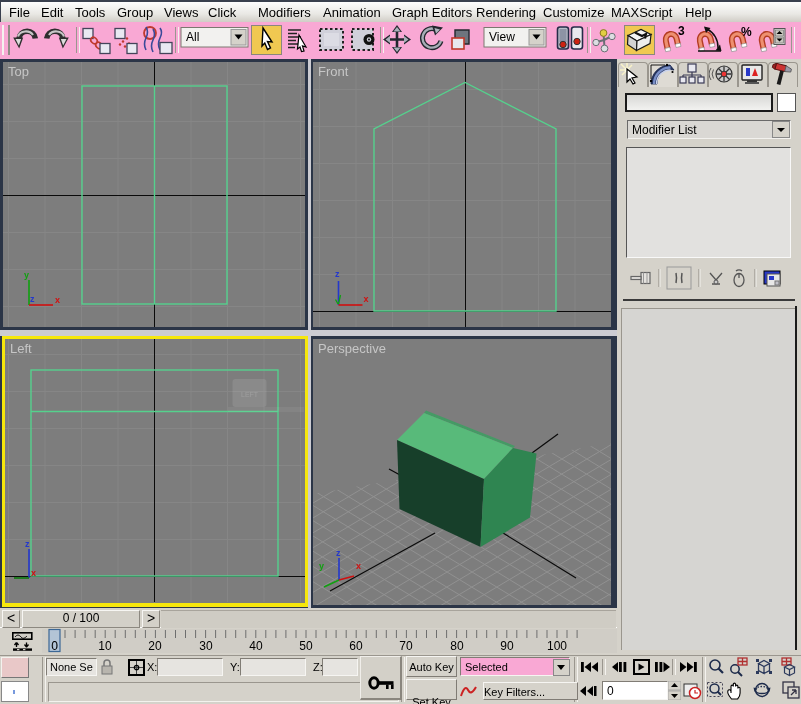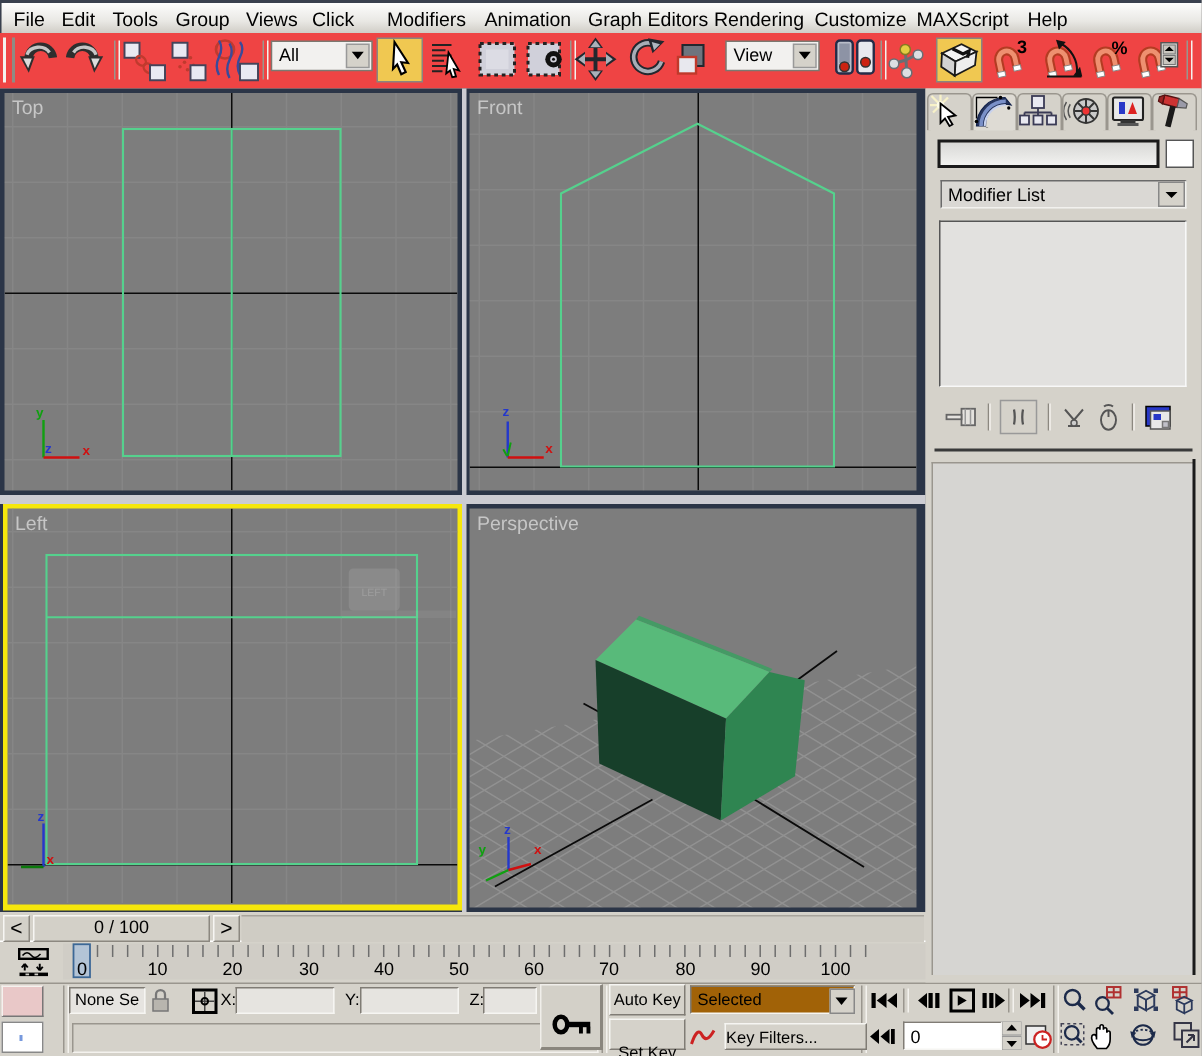--- a/index.html
+++ b/index.html
@@ -1,18 +1,18 @@
 <!DOCTYPE html>
 <html><head><meta charset="utf-8">
 <style>
 html,body{margin:0;padding:0;width:801px;height:704px;overflow:hidden;background:#d5d2ca;font-family:"Liberation Sans",sans-serif;}
 .abs{position:absolute;}
 #menubar{left:0;top:0;width:801px;height:22px;background:linear-gradient(#fdfdfd,#e9e8e4 60%,#d0cdc6);border-top:2px solid #39404e;border-left:1px solid #39404e;box-sizing:border-box;}
 #menubar span{position:absolute;top:3px;font-size:13px;color:#000;}
-#toolbar{left:0;top:22px;width:801px;height:37px;background:#ef4444;}
+#toolbar{left:0;top:22px;width:801px;height:37px;background:#f9a8d4;}
 .tsep{position:absolute;top:5px;width:2px;height:26px;border-left:1px solid #9a968e;border-right:1px solid #f4f2ee;}
 .grip{position:absolute;left:2px;top:3px;width:4px;height:30px;border-left:2px solid #f4f2ee;border-right:2px solid #8f8b84;}
 #vparea{left:0;top:59px;width:617px;height:549px;background:#2b3547;}
 .lgap{position:absolute;background:#ccccd2;}
 .vp{position:absolute;background:#7d7d7d;overflow:hidden;}
 #timeslider{left:0;top:608px;width:618px;height:20px;background:#d5d2ca;border-bottom:1px solid #fff;box-sizing:border-box;}
 .tsbtn{position:absolute;top:2px;height:18px;background:#d3d0c8;border:1px solid #8c8880;border-top-color:#f7f6f3;border-left-color:#f7f6f3;box-sizing:border-box;font-size:12px;text-align:center;color:#000;}
 #trackbar{left:0;top:628px;width:618px;height:27px;background:#d5d2ca;}
 #statusbar{left:0;top:655px;width:801px;height:49px;background:#d5d2ca;}
 #cmdpanel{left:617px;top:59px;width:184px;height:596px;background:#d5d2ca;}
@@ -367,21 +367,21 @@
 <div class="abs small" style="left:313px;top:6px">Z:</div>
 <div class="abs sunken" style="left:322px;top:3px;width:36px;height:18px;background:#e6e4e0"></div>
 <div class="abs" style="left:360px;top:1px;width:42px;height:44px;background:#d3d0c8;border-top:1px solid #f0eeea;border-left:1px solid #f0eeea;border-right:2px solid #8a867e;border-bottom:2px solid #8a867e;box-sizing:border-box"></div>
 <svg class="abs" style="left:364px;top:15px" width="34" height="22" viewBox="0 0 34 22">
 <ellipse cx="10" cy="13" rx="4.2" ry="5.2" fill="none" stroke="#000" stroke-width="3"></ellipse>
 <rect x="14" y="11.2" width="15.5" height="3.6" fill="#000"></rect>
 <rect x="22" y="14.5" width="2.6" height="4.5" fill="#000"></rect>
       <rect x="27" y="14.5" width="2.6" height="4.5" fill="#000"></rect>
 </svg>
 <div class="abs btn3d small" style="left:406px;top:1px;width:51px;height:21px;text-align:center;padding-top:4px;box-sizing:border-box">Auto Key</div>
-<div class="abs sunken small" style="left:460px;top:2px;width:110px;height:19px;background:#a16207;padding:3px 0 0 4px;box-sizing:border-box">Selected</div>
+<div class="abs sunken small" style="left:460px;top:2px;width:110px;height:19px;background:#f9a8d4;padding:3px 0 0 4px;box-sizing:border-box">Selected</div>
 <div class="abs" style="left:553px;top:4px;width:15px;height:15px;background:#d5d2ca;border:1px solid #888">
 <svg width="13" height="13">
         <polygon points="3,5 11,5 7,10" fill="#000"></polygon>
       </svg>
     </div>
 <div class="abs btn3d small" style="left:406px;top:24px;width:51px;height:21px;text-align:center;padding-top:16px;box-sizing:border-box">Set Key</div>
 <svg class="abs" style="left:459px;top:27px" width="20" height="18" viewBox="0 0 20 18">
 <path d="M2 14 Q6 2 9 8 T17 5" fill="none" stroke="#c22" stroke-width="2"></path>
 </svg>
 <div class="abs btn3d small" style="left:483px;top:27px;width:95px;height:18px;padding-top:3px;box-sizing:border-box">Key Filters...</div>

